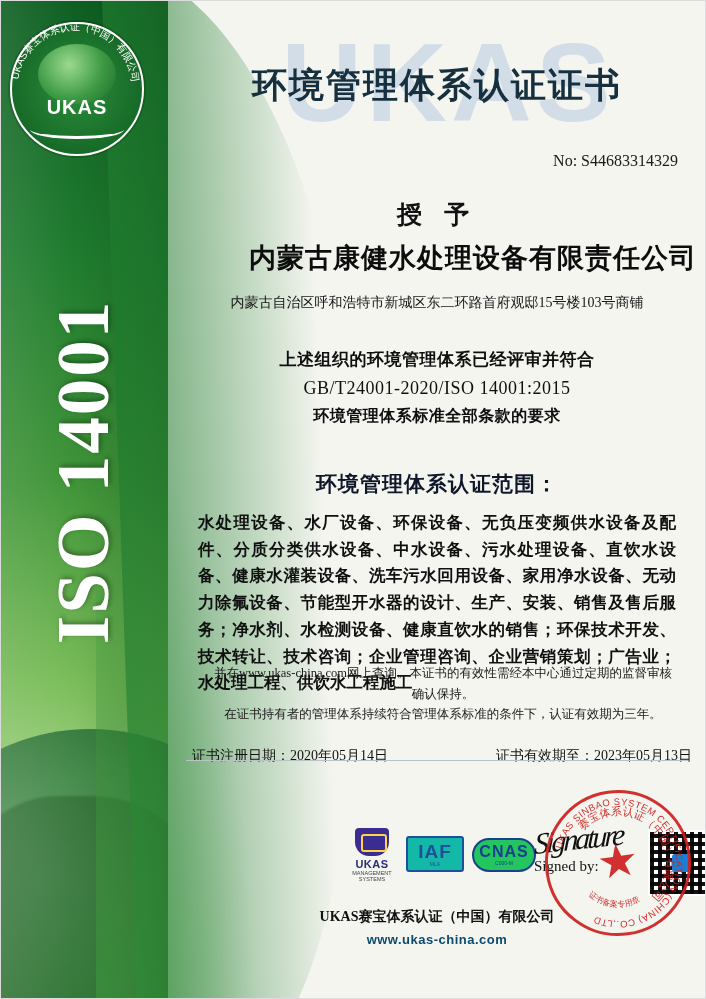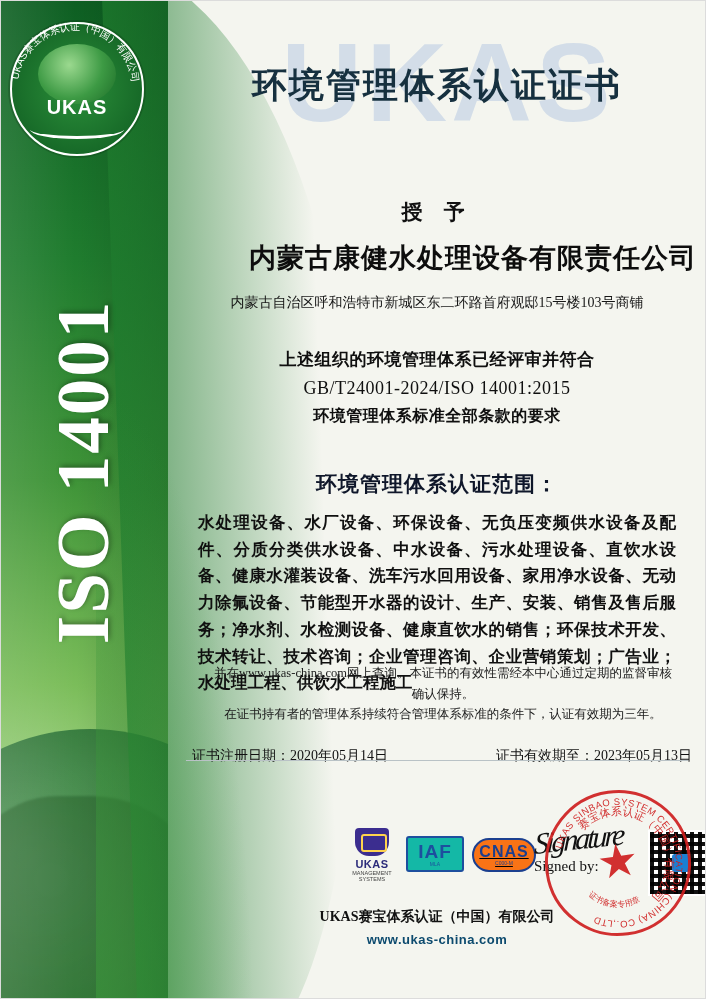--- a/index.html
+++ b/index.html
@@ -164,21 +164,21 @@
     text-align: right;
     font-size: 16px;
     color: #1a1a1a;
     font-family: "Liberation Serif", serif;
   }
   .award-to {
     position: absolute;
     left: 0; top: 198px;
     width: 538px;
     text-align: center;
-    font-size: 21px;
+    font-size: 25px;
     font-weight: bold;
     color: #111111;
     letter-spacing: 8px;
     font-family: "Liberation Serif", serif;
   }
   .company {
     position: absolute;
     left: 0; top: 240px;
     width: 538px;
     text-align: center;
@@ -294,22 +294,21 @@
     padding: 4px 2px 3px;
     background: #14b8a6;
   }
   .iaf-mini .lbl { font-size: 19px; font-weight: bold; color: #1d4f9e; letter-spacing: 1px; line-height: 1; }
   .iaf-mini .sub { font-size: 5px; color: #1d4f9e; }
   .cnas-mini { left: 294px; top: 10px; width: 64px; }
   .cnas-mini .oval {
     border: 2px solid #1b3f8f;
     border-radius: 18px;
     padding: 4px 2px;
-    background: #f97316;
-    text-decoration: underline;
+    background: #22c55e;
   }
   .cnas-mini .lbl { font-size: 16px; font-weight: bold; color: #1b3f8f; letter-spacing: 1px; line-height: 1; }
   .cnas-mini .sub { font-size: 5px; color: #1b3f8f; }
   .signature {
     position: absolute;
     left: 366px; top: 820px;
     width: 130px;
     text-align: left;
   }
   .signature .scribble {
@@ -409,30 +408,31 @@
       </text>
     </svg>
   </div>
 
   <div class="content">
 
     <div class="watermark">UKAS</div>
 
     <div class="title-cn">环境管理体系认证证书</div>
 
+    <div class="cert-no">No: S44683314329</div>
 
     <div class="award-to">授 予</div>
 
     <div class="company">内蒙古康健水处理设备有限责任公司</div>
 
     <div class="address">内蒙古自治区呼和浩特市新城区东二环路首府观邸15号楼103号商铺</div>
 
     <div class="statement">
       <div class="l1">上述组织的环境管理体系已经评审并符合</div>
-      <div class="l2">GB/T24001-2024/ISO 14001:2015</div>
+      <div class="l2">GB/T24001-2020/ISO 14001:2015</div>
       <div class="l3">环境管理体系标准全部条款的要求</div>
     </div>
 
     <div class="scope-title">环境管理体系认证范围：</div>
 
     <div class="scope-body">水处理设备、水厂设备、环保设备、无负压变频供水设备及配件、分质分类供水设备、中水设备、污水处理设备、直饮水设备、健康水灌装设备、洗车污水回用设备、家用净水设备、无动力除氟设备、节能型开水器的设计、生产、安装、销售及售后服务；净水剂、水检测设备、健康直饮水的销售；环保技术开发、技术转让、技术咨询；企业管理咨询、企业营销策划；广告业；水处理工程、供饮水工程施工</div>
 
     <div class="validity">
       <div>并在www.ukas-china.com网上查询。本证书的有效性需经本中心通过定期的监督审核确认保持。</div>
       <div>在证书持有者的管理体系持续符合管理体系标准的条件下，认证有效期为三年。</div>

